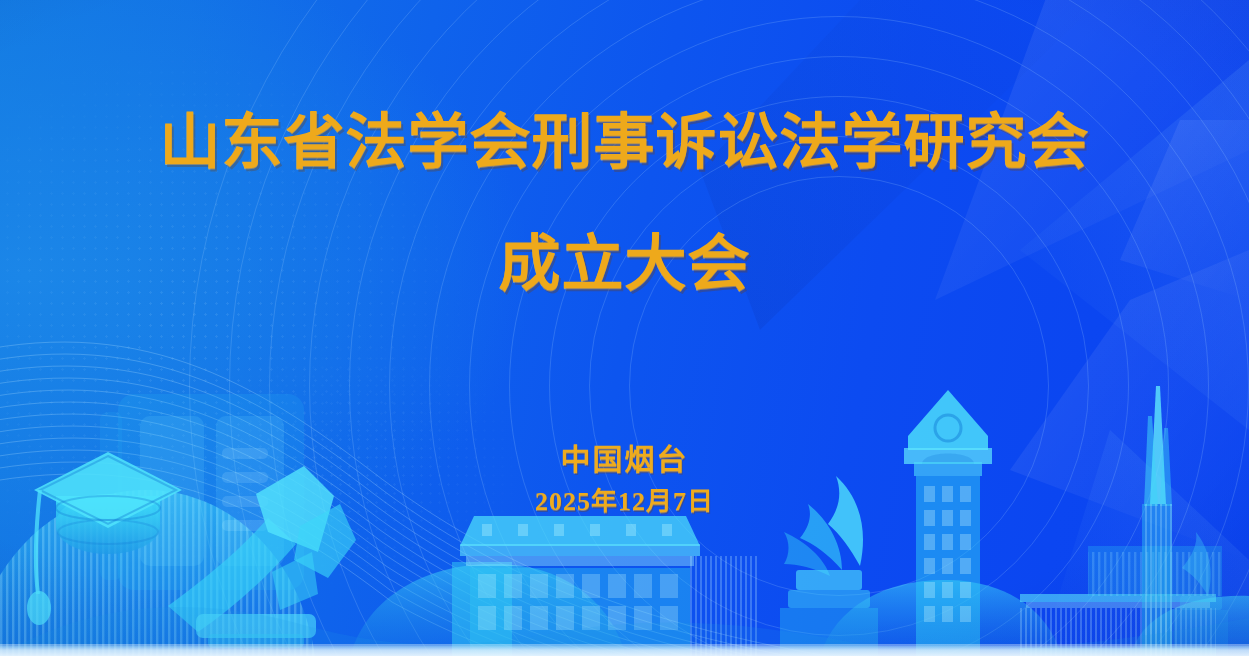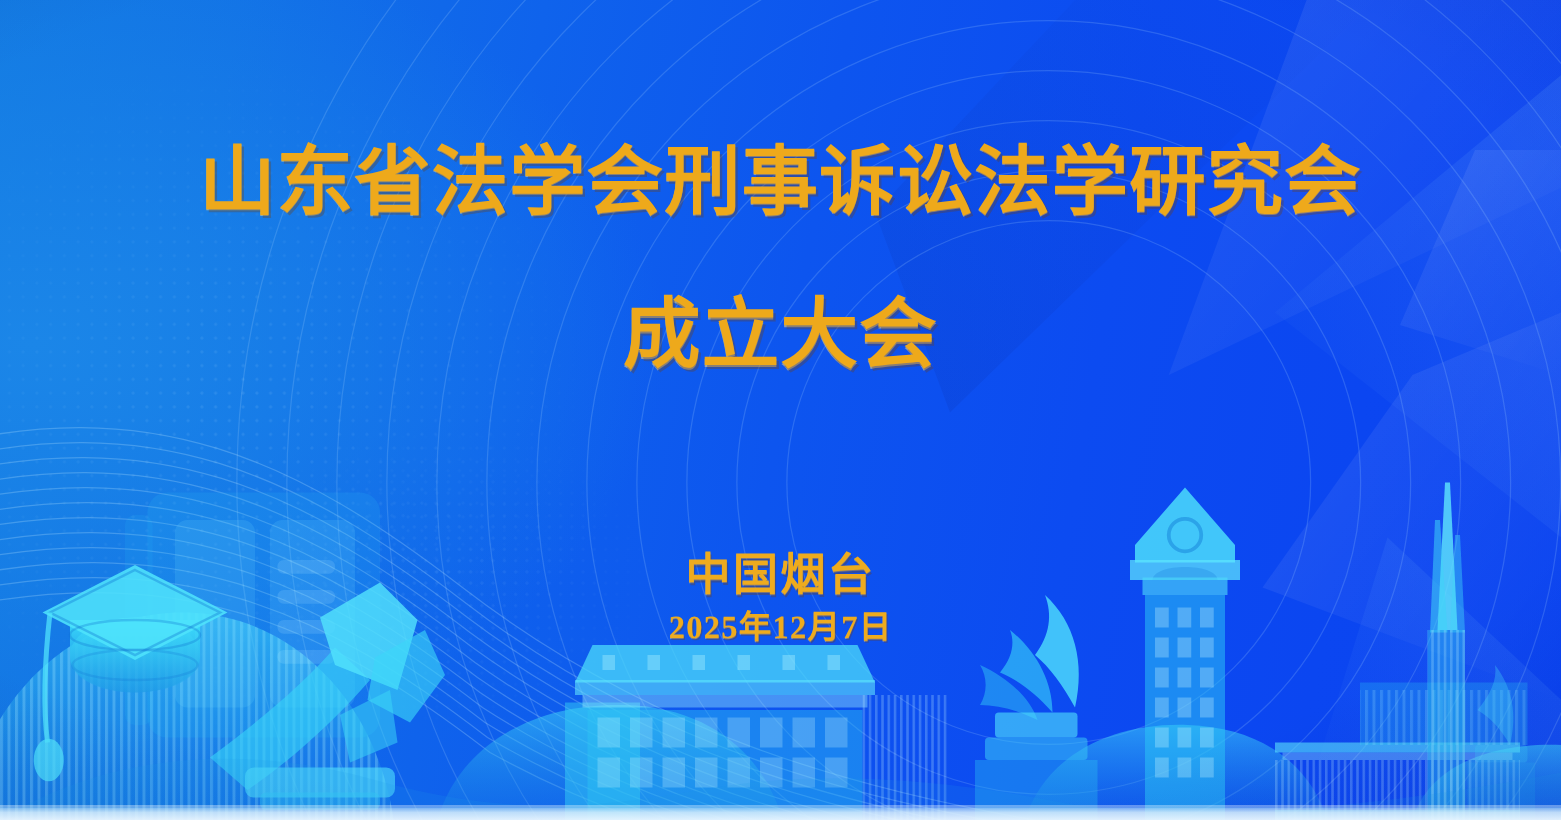--- a/index.html
+++ b/index.html
@@ -115,21 +115,21 @@
   .text-layer > * { pointer-events: auto; }
 
   .title-block {
     position: absolute;
     left: 0; right: 0;
     top: 110px;
     text-align: center;
   }
   .title-line {
     display: block;
-    font-family: Liberation Serif, serif;
+    font-family: Liberation Mono, monospace;
     font-weight: 700;
     color: #eea91b;
     letter-spacing: 1px;
     text-shadow:
       2px 3px 0 rgba(120,60,0,0.30),
       0 1px 0 rgba(255,214,110,0.55);
   }
   .title-line.l1 { font-size: 61px; line-height: 74px; }
   .title-line.l2 { font-size: 62px; line-height: 74px; margin-top: 48px; }
 
@@ -141,21 +141,21 @@
   }
   .sub-line {
     display: block;
     font-family: "Liberation Serif", "DejaVu Serif", serif;
     font-weight: 700;
     color: #eeab1e;
     text-shadow:
       1px 2px 0 rgba(120,60,0,0.32),
       0 1px 0 rgba(255,218,120,0.45);
   }
-  .sub-line.s1 { font-size: 36px; line-height: 40px; letter-spacing: 2px; }
+  .sub-line.s1 { font-size: 30px; line-height: 40px; letter-spacing: 2px; }
   .sub-line.s2 { font-size: 26px; line-height: 44px; letter-spacing: 1px; }
 </style>
 </head>
 <body>
 
 <div id="stage">
 
   <div class="bg-base"></div>
 
   <svg class="facets" viewBox="0 0 1249 656" preserveAspectRatio="none">

